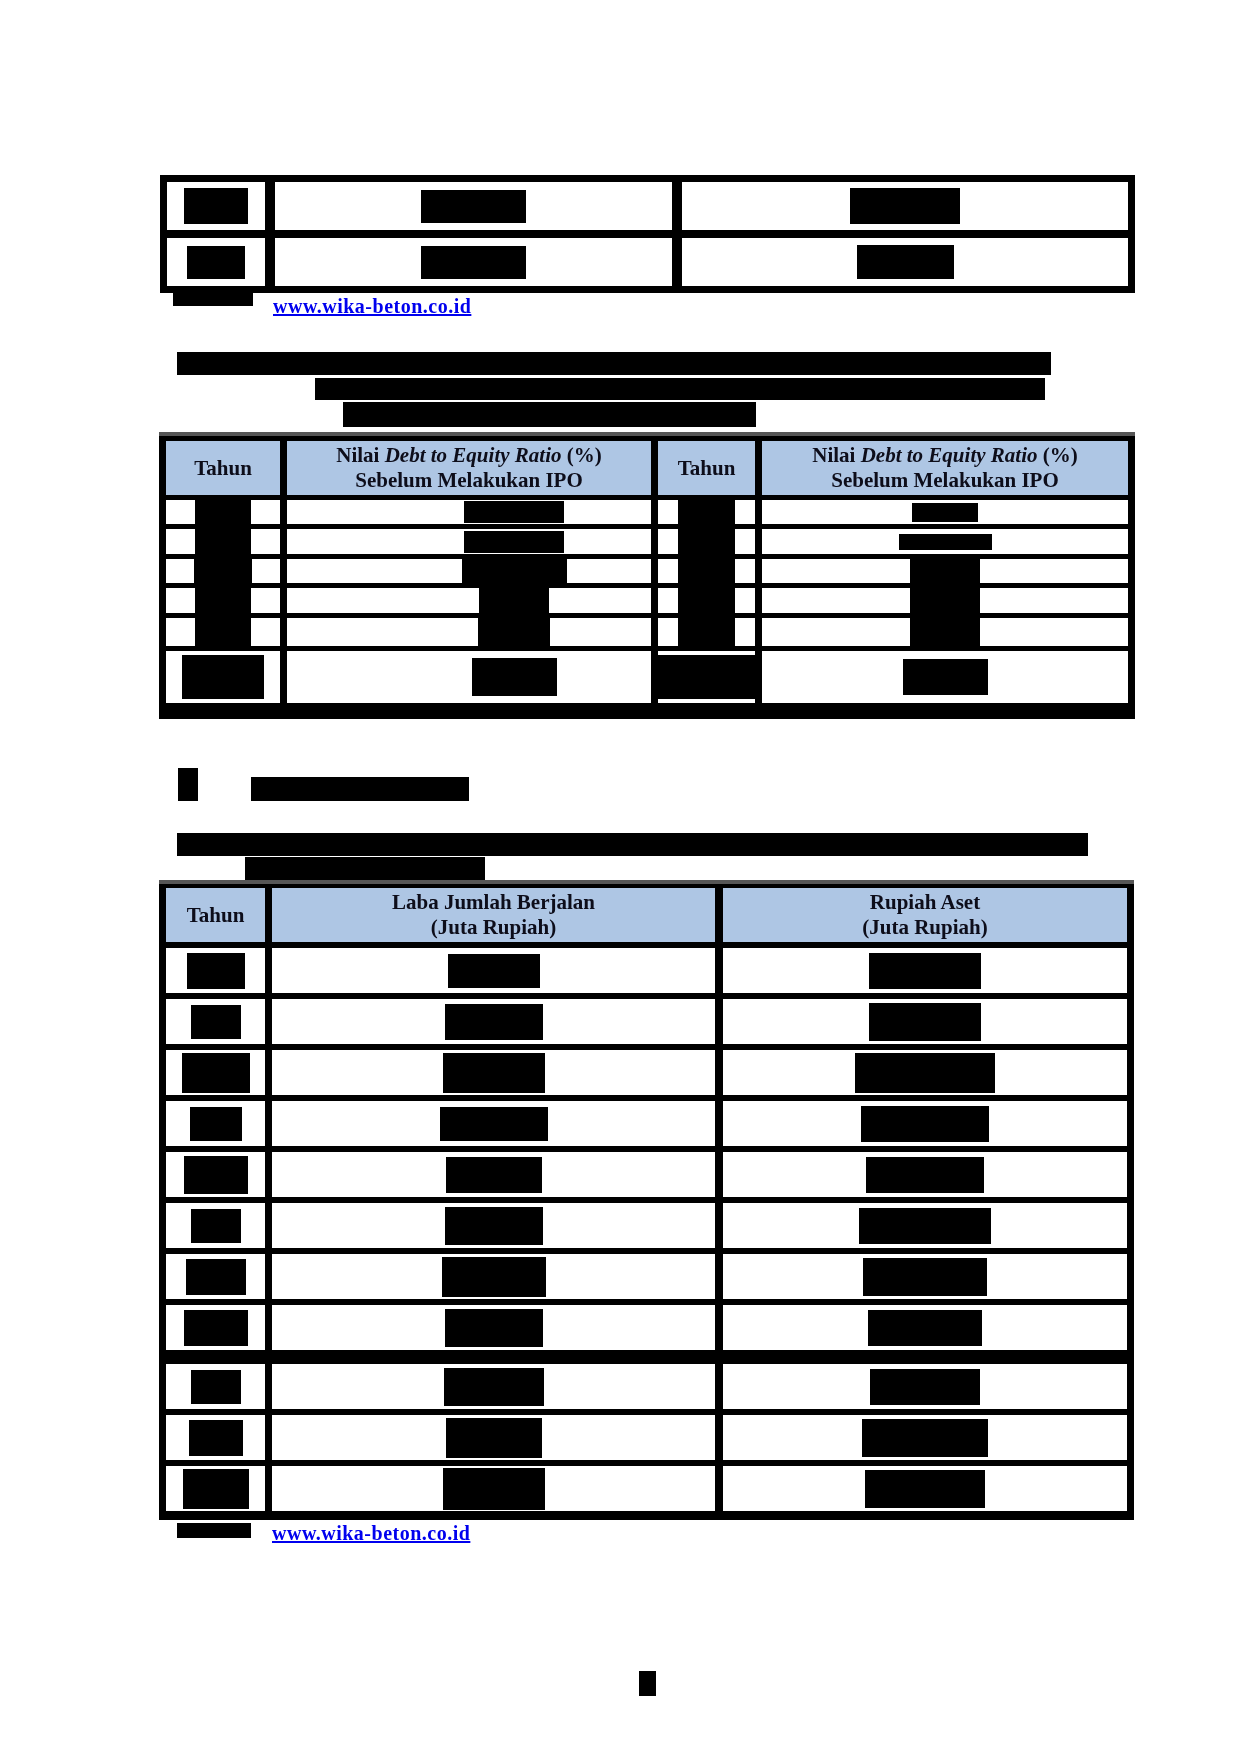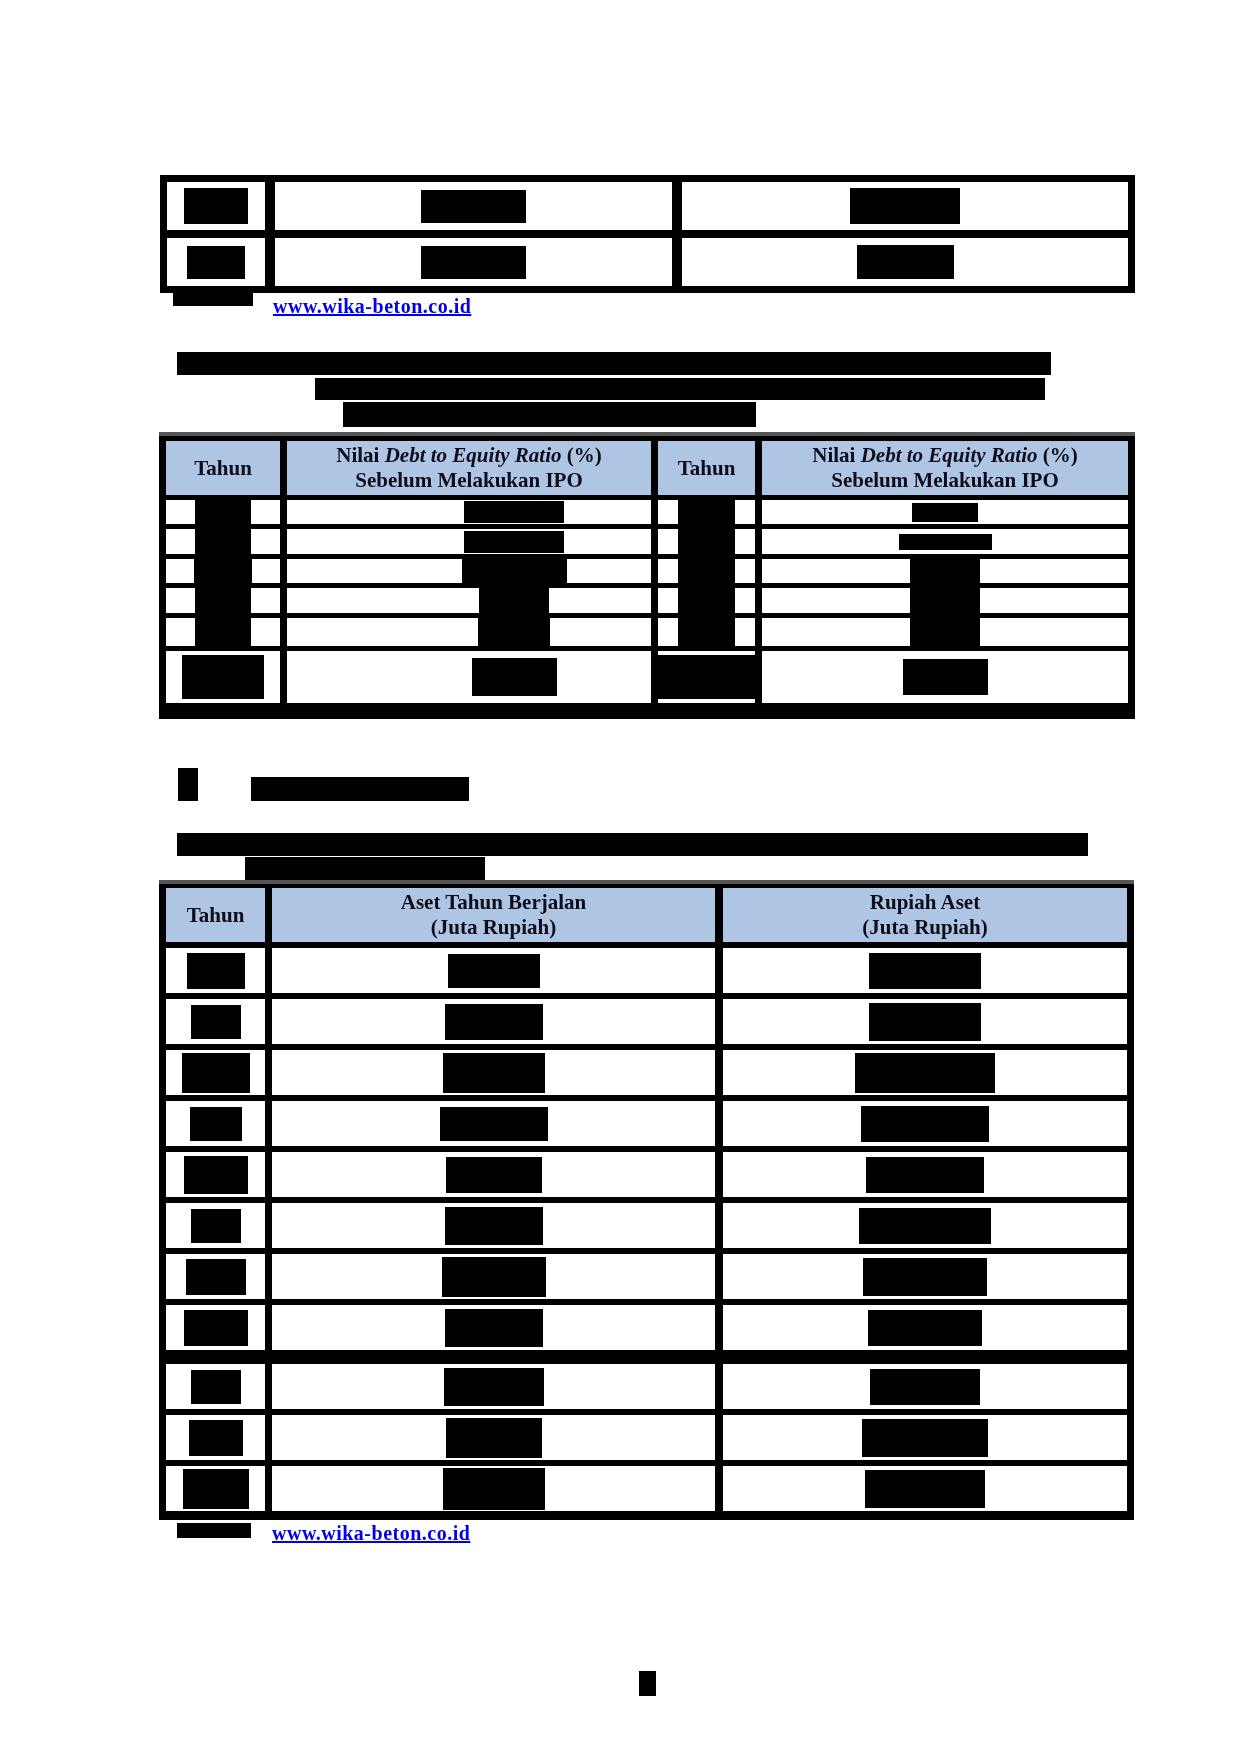--- a/index.html
+++ b/index.html
@@ -224,21 +224,21 @@
   <div class="abs" style="left:177px;top:833px;width:911px;height:23px;"></div>
   <div class="abs" style="left:245px;top:857px;width:240px;height:24px;"></div>
 
   <div class="tbl tbl-gray-top" id="table2">
     <div class="row hrow">
       <div class="cell blue c1">
         <div class="hdr-txt">Tahun</div>
       </div>
       <div class="cell blue c2">
         <div class="hdr-txt">
-          <span>Aset Tahun Berjalan</span><br>
+          <span>Laba Jumlah Berjalan</span><br>
           <span>(Juta Rupiah)</span>
         </div>
       </div>
       <div class="cell blue c3">
         <div class="hdr-txt">
           <span>Rupiah Aset</span><br>
           <span>(Juta Rupiah)</span>
         </div>
       </div>
     </div>

